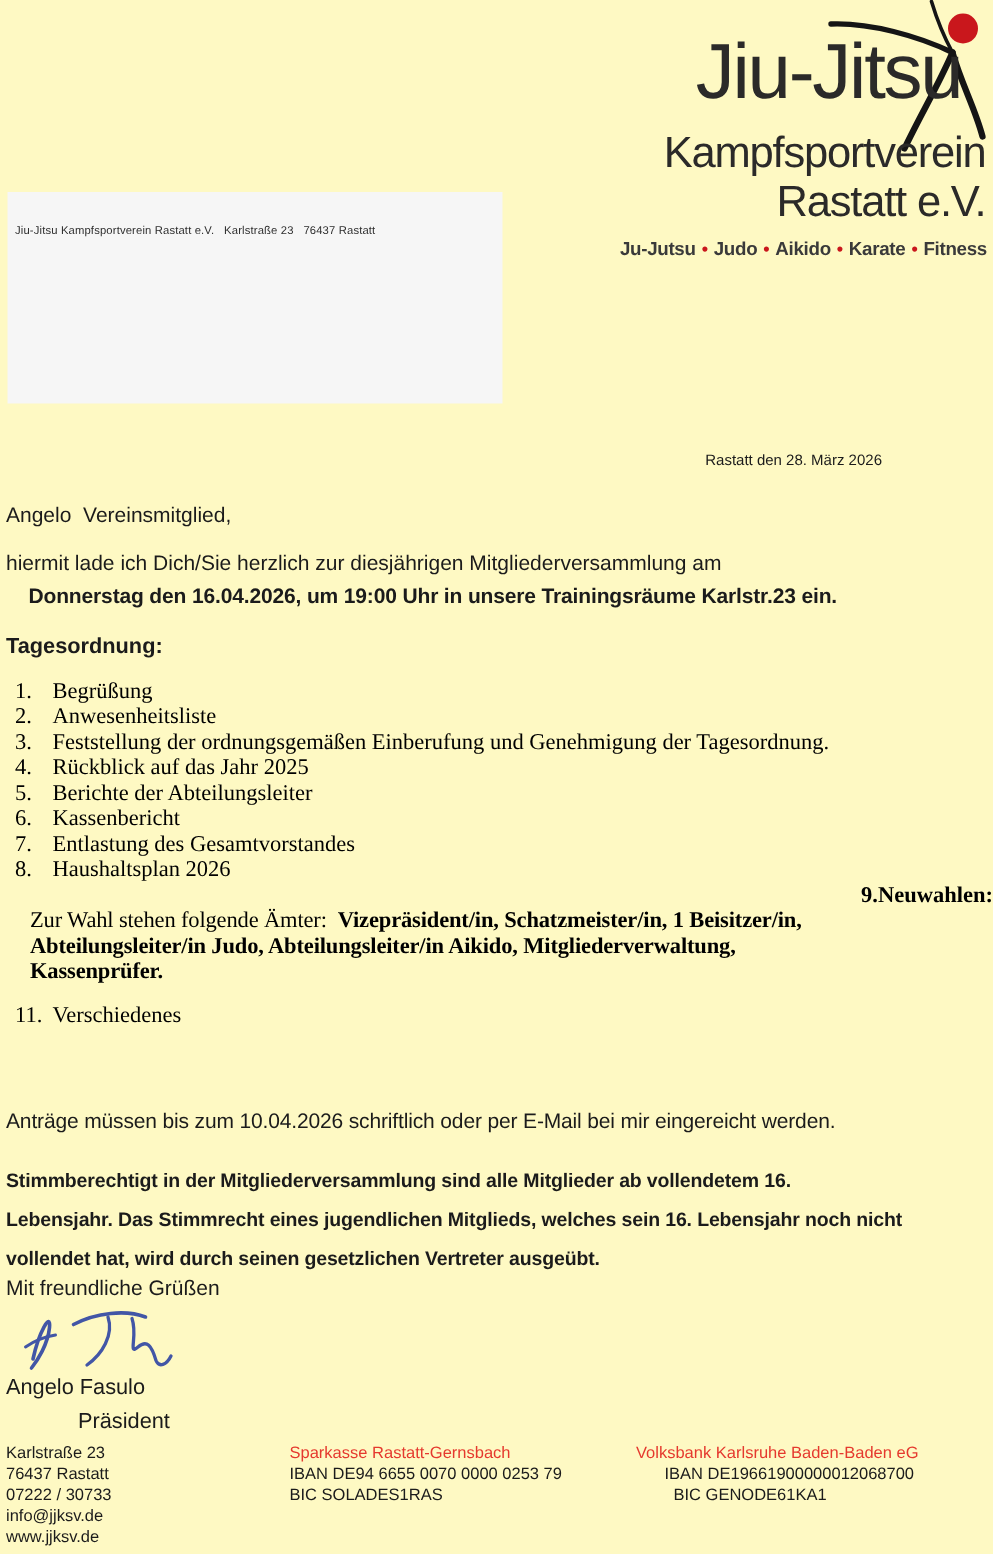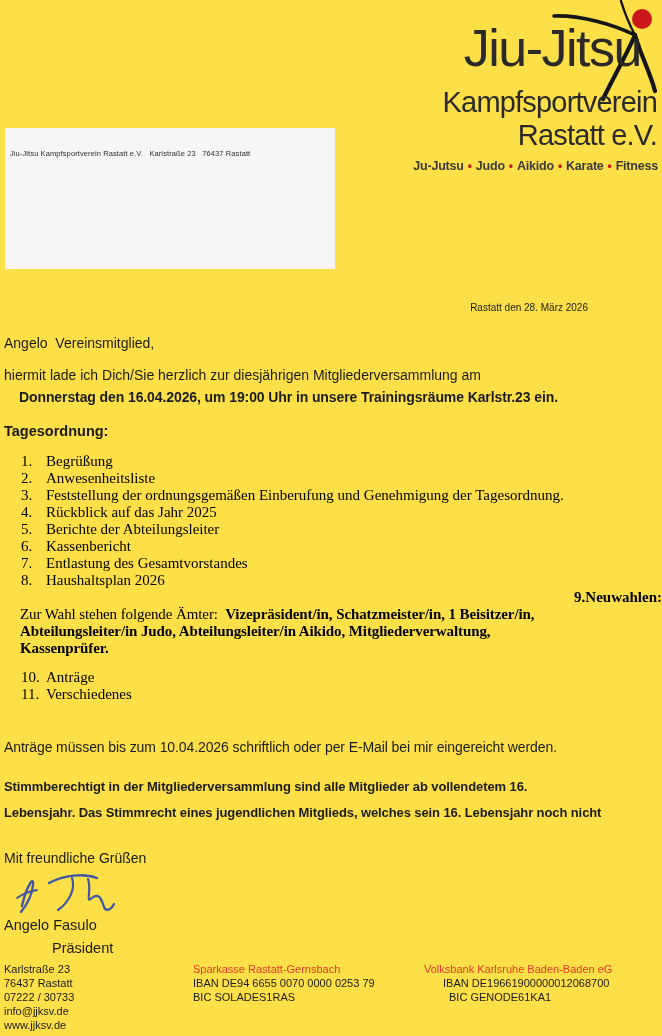--- a/index.html
+++ b/index.html
@@ -1,17 +1,17 @@
 <!DOCTYPE html>
 <html lang="de" style="--accent-red: #c9171c; --bank-red: #e5392e; --ink-blue: #4256a6;"><head>
 <meta charset="utf-8">
 <style>
   html,body{margin:0;padding:0;background:#ffffff;}
   .page{
-    position:relative; width:662px; height:1036px; background:#fde047;
+    position:relative; width:662px; height:1036px; background:#fef9c3;
     font-family:"Liberation Sans", sans-serif; color:#1b1b1b; overflow:hidden;
   }
   
   .logo{position:absolute; top:0; right:0; width:285px; height:188px;}
   .logo-title{
     position:absolute; top:22px; right:21px; font-size:52px; line-height:1;
     color:#2b2a29; letter-spacing:-1.5px; white-space:nowrap;
   }
   .logo-sub1{
     position:absolute; top:88px; right:5px; font-size:29px; line-height:1;
@@ -38,21 +38,21 @@
   
   .date-line{position:absolute; top:302px; right:74px; font-size:10px; white-space:pre;}
   .salutation{position:absolute; left:4px; top:335px; font-size:14px; white-space:pre;}
   .intro1{position:absolute; left:4px; top:367px; font-size:14px; white-space:pre;}
   .intro2{position:absolute; left:19px; top:389px; font-size:14px; font-weight:700; white-space:pre; letter-spacing:-0.1px;}
   .agenda-heading{position:absolute; left:4px; top:423px; font-size:14.5px; font-weight:700;}
   .agenda-list{
     position:absolute; left:0; top:453px; width:662px;
     font-family:"Liberation Serif", serif; font-size:15px; color:#000;
   }
-  .agenda-row{padding-left:21px; line-height:17px; white-space:pre;}
+  .agenda-row{padding-left:10px; line-height:17px; white-space:pre;}
   .agenda-row .num{display:inline-block; min-width:25px;}
   .agenda-row.bold{font-weight:700;text-align:right;}
   .agenda-sub{padding-left:20px; line-height:17px; white-space:pre; letter-spacing:-0.1px;}
   .agenda-sub b{font-weight:700;}
   .agenda-gap{height:12px;}
   .para-antraege{position:absolute; left:4px; top:739px; font-size:14px; white-space:pre; letter-spacing:-0.1px;}
   .bold-block{position:absolute; left:4px; top:774px; font-size:13px; font-weight:700; letter-spacing:-0.1px;}
   .bold-block .bl{line-height:26px; white-space:pre;}
   .closing{position:absolute; left:4px; top:850px; font-size:14px;}
   .signature-svg{position:absolute; left:12px; top:866px;}
@@ -103,28 +103,28 @@
       <div class="agenda-row"><span class="num">4.</span><span class="txt">Rückblick auf das Jahr 2025</span></div>
       <div class="agenda-row"><span class="num">5.</span><span class="txt">Berichte der Abteilungsleiter</span></div>
       <div class="agenda-row"><span class="num">6.</span><span class="txt">Kassenbericht</span></div>
       <div class="agenda-row"><span class="num">7.</span><span class="txt">Entlastung des Gesamtvorstandes</span></div>
       <div class="agenda-row"><span class="num">8.</span><span class="txt">Haushaltsplan 2026</span></div>
       <div class="agenda-row bold"><span class="num">9.</span><span class="txt">Neuwahlen:</span></div>
       <div class="agenda-sub"><span>Zur Wahl stehen folgende Ämter:  </span><b>Vizepräsident/in, Schatzmeister/in, 1 Beisitzer/in,</b></div>
       <div class="agenda-sub"><b>Abteilungsleiter/in Judo, Abteilungsleiter/in Aikido, Mitgliederverwaltung,</b></div>
       <div class="agenda-sub"><b>Kassenprüfer.</b></div>
       <div class="agenda-gap"></div>
-      <div class="agenda-row"><span class="num">10.</span><span class="txt">Anträge</span></div>
       <div class="agenda-row"><span class="num">11.</span><span class="txt">Verschiedenes</span></div>
     </div>
 
   <div class="para-antraege">Anträge müssen bis zum 10.04.2026 schriftlich oder per E-Mail bei mir eingereicht werden.</div>
   <div class="bold-block" id="bold-block">
       <div class="bl">Stimmberechtigt in der Mitgliederversammlung sind alle Mitglieder ab vollendetem 16.</div>
       <div class="bl">Lebensjahr. Das Stimmrecht eines jugendlichen Mitglieds, welches sein 16. Lebensjahr noch nicht</div>
+      <div class="bl">vollendet hat, wird durch seinen gesetzlichen Vertreter ausgeübt.</div>
     </div>
 
   <div class="closing">Mit freundliche Grüßen</div>
 
   <svg class="signature-svg" width="112" height="52" viewBox="0 0 112 52">
     <path class="sig-path" d="M 10 40 C 14 22, 22 8, 21 19 C 20 30, 13 41, 9 46" stroke-width="2.4"></path>
     <path class="sig-path" d="M 5 32 C 12 27, 19 25, 25 24" stroke-width="2"></path>
     <path class="sig-path" d="M 37 17 C 52 9, 72 7, 85 12" stroke-width="2.4"></path>
     <path class="sig-path" d="M 60 12 C 64 24, 56 37, 46 44" stroke-width="2.2"></path>
     <path class="sig-path" d="M 76 13 C 80 25, 73 38, 80 32 C 86 27, 89 31, 92 41 C 94 46, 99 44, 102 38" stroke-width="2.2"></path>

